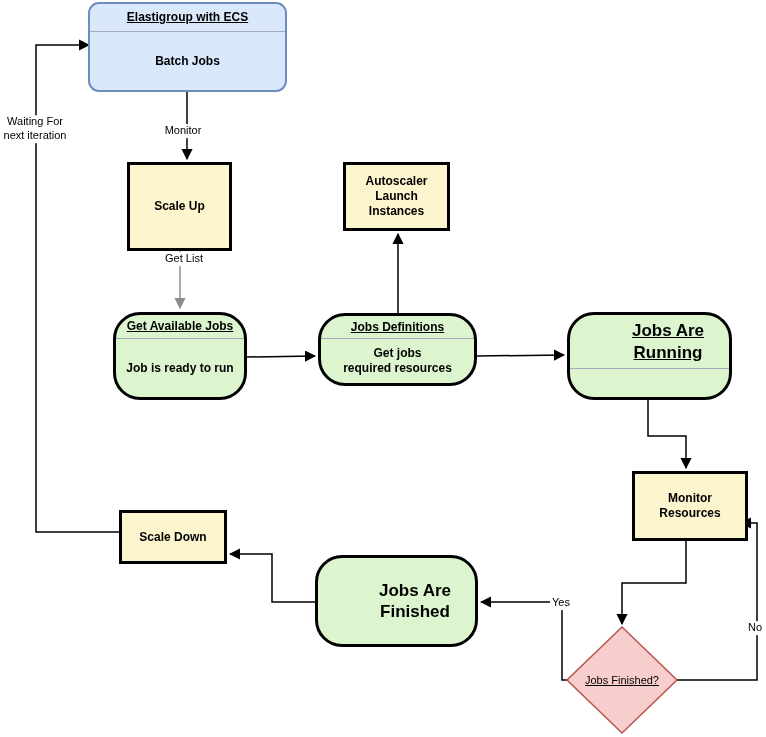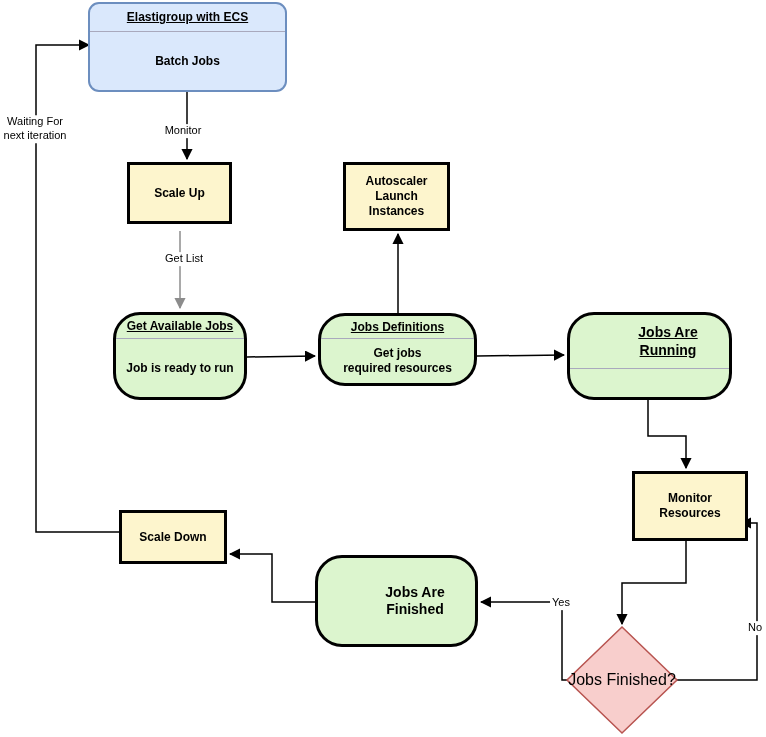--- a/index.html
+++ b/index.html
@@ -19,30 +19,30 @@
   .titled{justify-content:flex-start;}
   .node-title{
     width:100%;display:flex;align-items:center;justify-content:center;
     text-decoration:underline;flex:0 0 auto;white-space:pre-line;
   }
   .node-divider{width:100%;height:1px;background:#a9a9bd;flex:0 0 auto;}
   .node-body{
     flex:1 1 auto;width:100%;display:flex;align-items:center;justify-content:center;
     white-space:pre-line;
   }
-  .big-title{font-size:14px;white-space:pre-line;padding-left:37px;}
+  .big-title{font-size:17px;white-space:pre-line;padding-left:37px;}
   .multiline{white-space:pre-line;}
   .edge-label{
     position:absolute;transform:translate(-50%,-50%);background:#fff;
     font-size:11px;font-weight:normal;line-height:1.25;text-align:center;
     white-space:pre-line;padding:0 2px;
   }
   .diamond-label{
     position:absolute;transform:translate(-50%,-50%);
-    font-size:16px;font-weight:normal;background:transparent;
+    font-size:11px;font-weight:normal;background:transparent;text-decoration:underline;
   }
 </style>
 </head>
 <body>
 
 <div id="canvas">
 
   <svg id="edges" width="766" height="737" viewBox="0 0 766 737">
     <defs>
       <marker id="arrB" viewBox="0 0 10 10" refX="9" refY="5" markerWidth="7.5" markerHeight="7.5" orient="auto-start-reverse">
@@ -77,21 +77,21 @@
 
     <polygon points="622,627 677,680 622,733 567,680" fill="#f8cecc" stroke="#b85450" stroke-width="1.5"></polygon>
   </svg>
 
   <div class="node start titled" style="left:88px;top:2px;width:199px;height:90px;">
     <div class="node-title" style="height:27px;">Elastigroup with ECS</div>
     <div class="node-divider"></div>
     <div class="node-body">Batch Jobs</div>
   </div>
 
-  <div class="node proc" style="left:127px;top:162px;width:105px;height:62px;">
+  <div class="node proc" style="left:127px;top:162px;width:105px;height:89px;">
     <span class="multiline">Scale Up</span>
   </div>
 
   <div class="node proc" style="left:343px;top:162px;width:107px;height:69px;">
     <span class="multiline">Autoscaler
 Launch
 Instances</span>
   </div>
 
   <div class="node state titled" style="left:113px;top:312px;width:134px;height:88px;">

